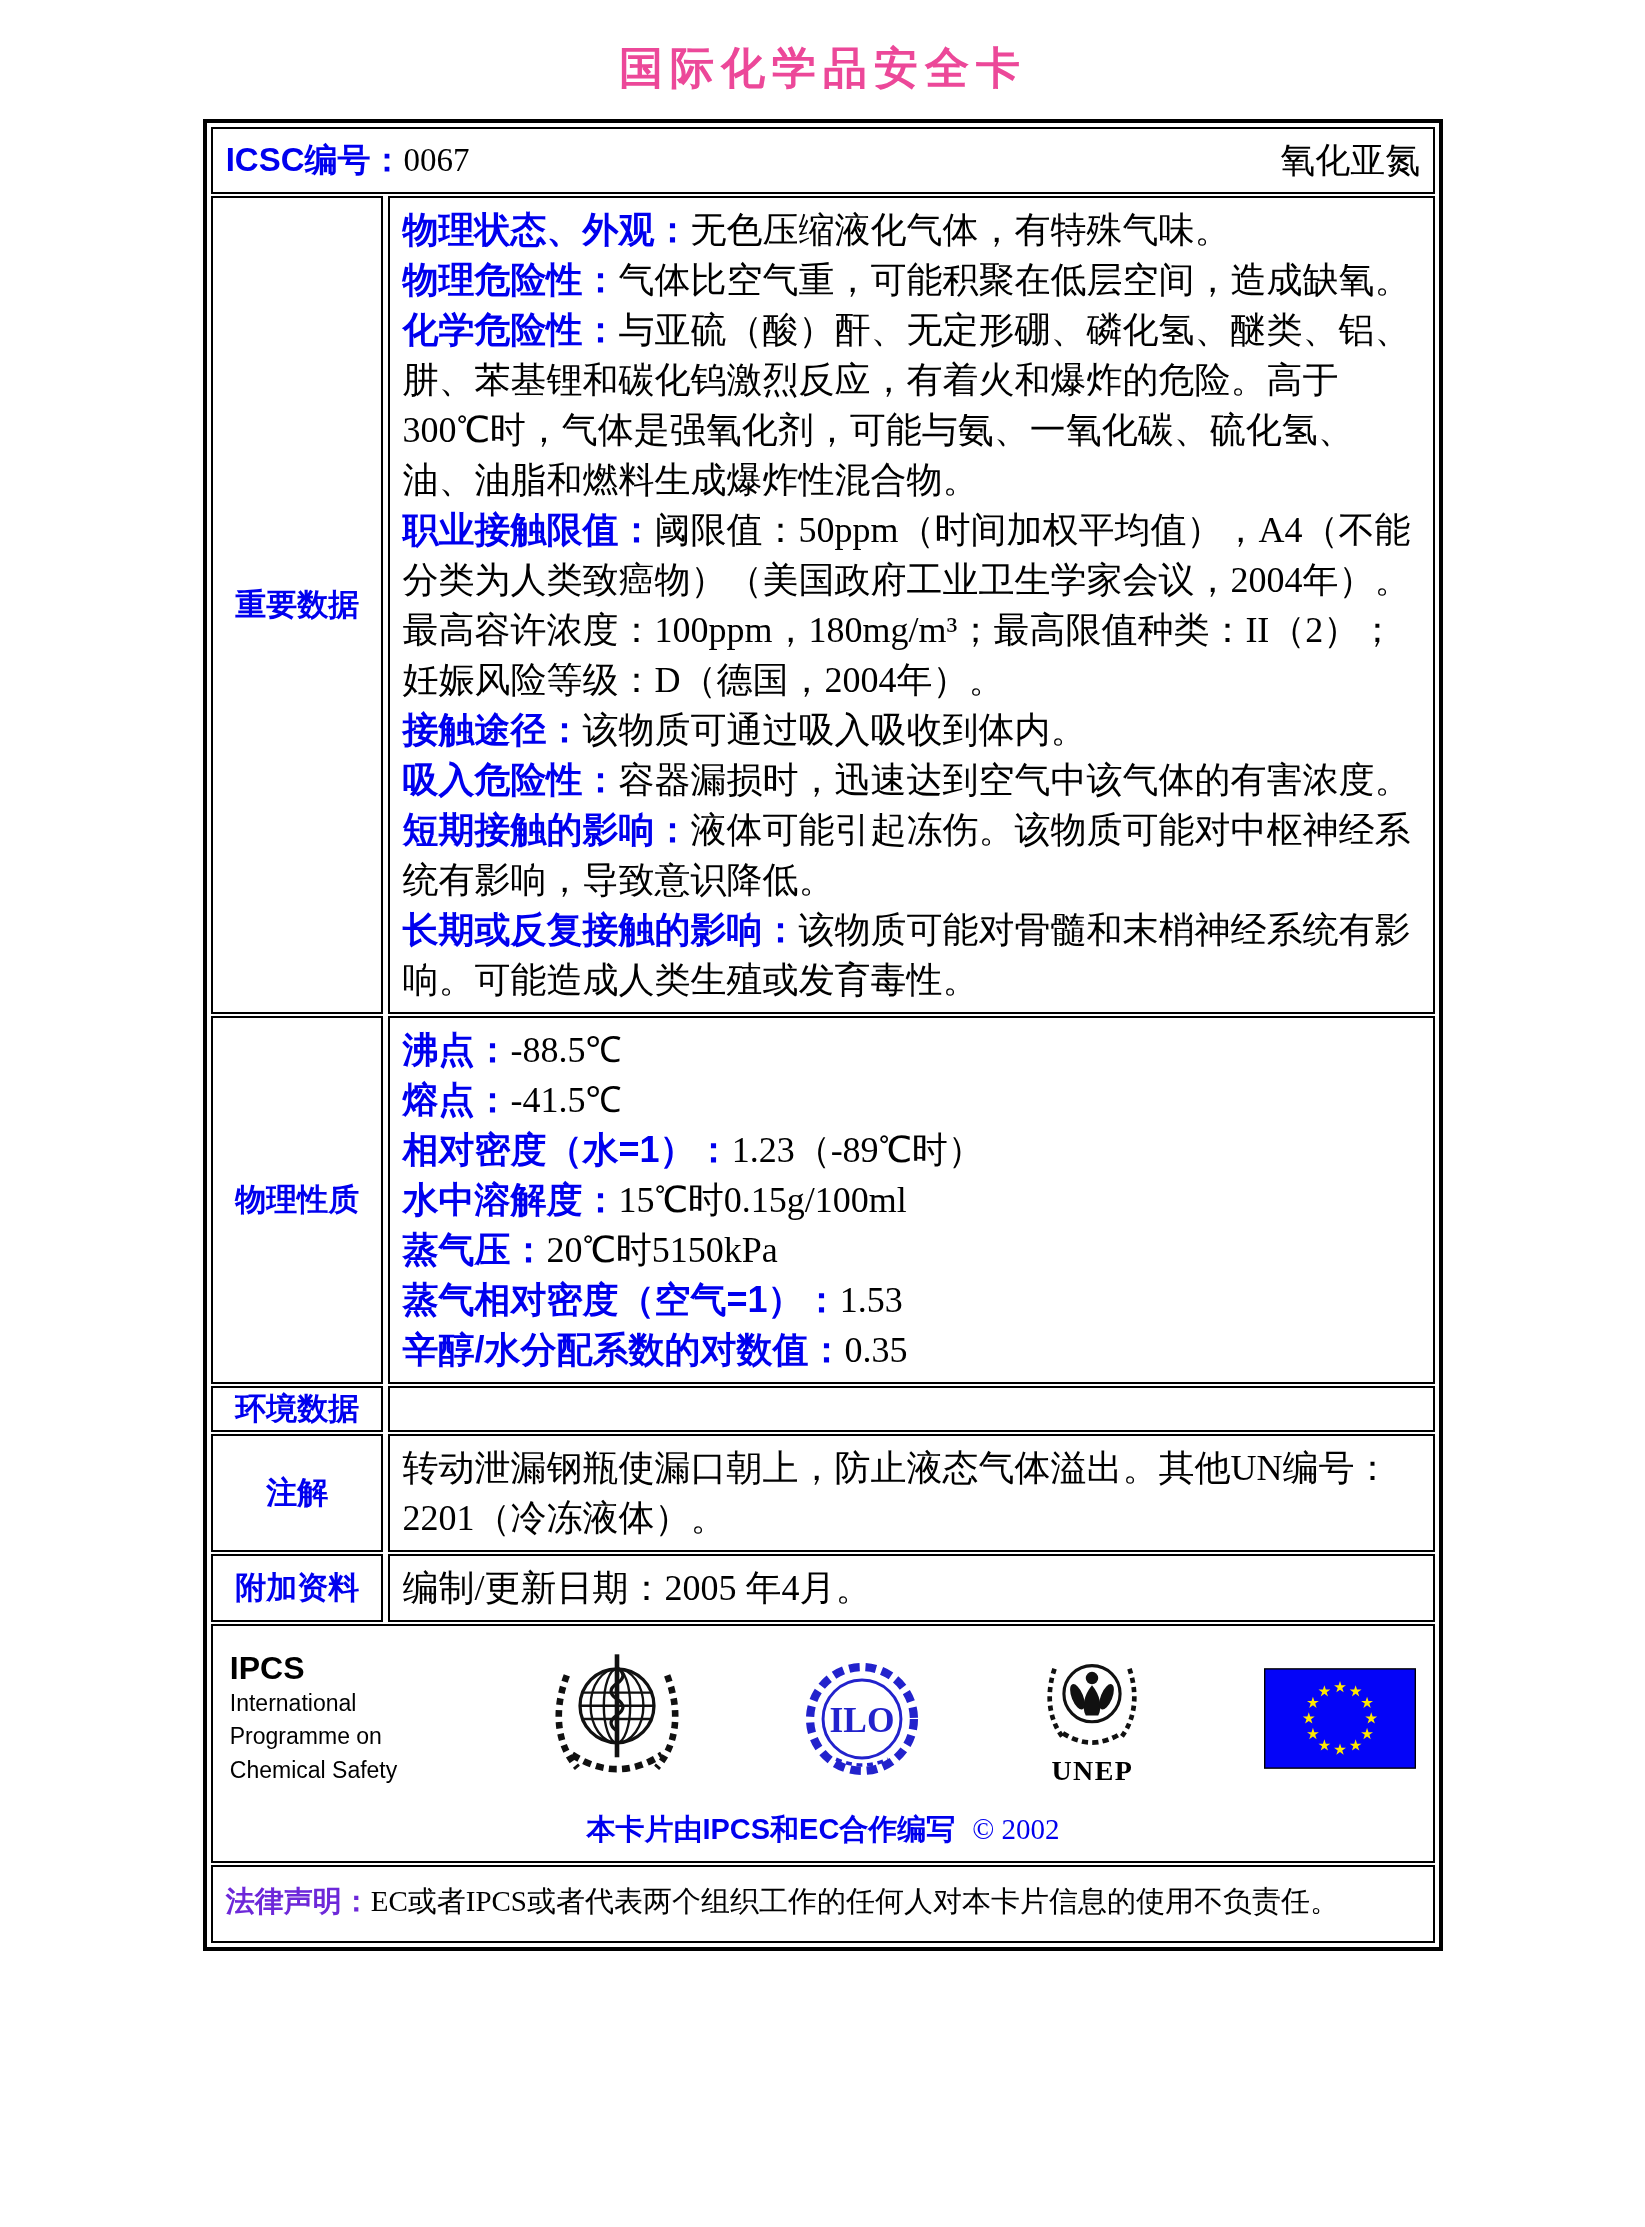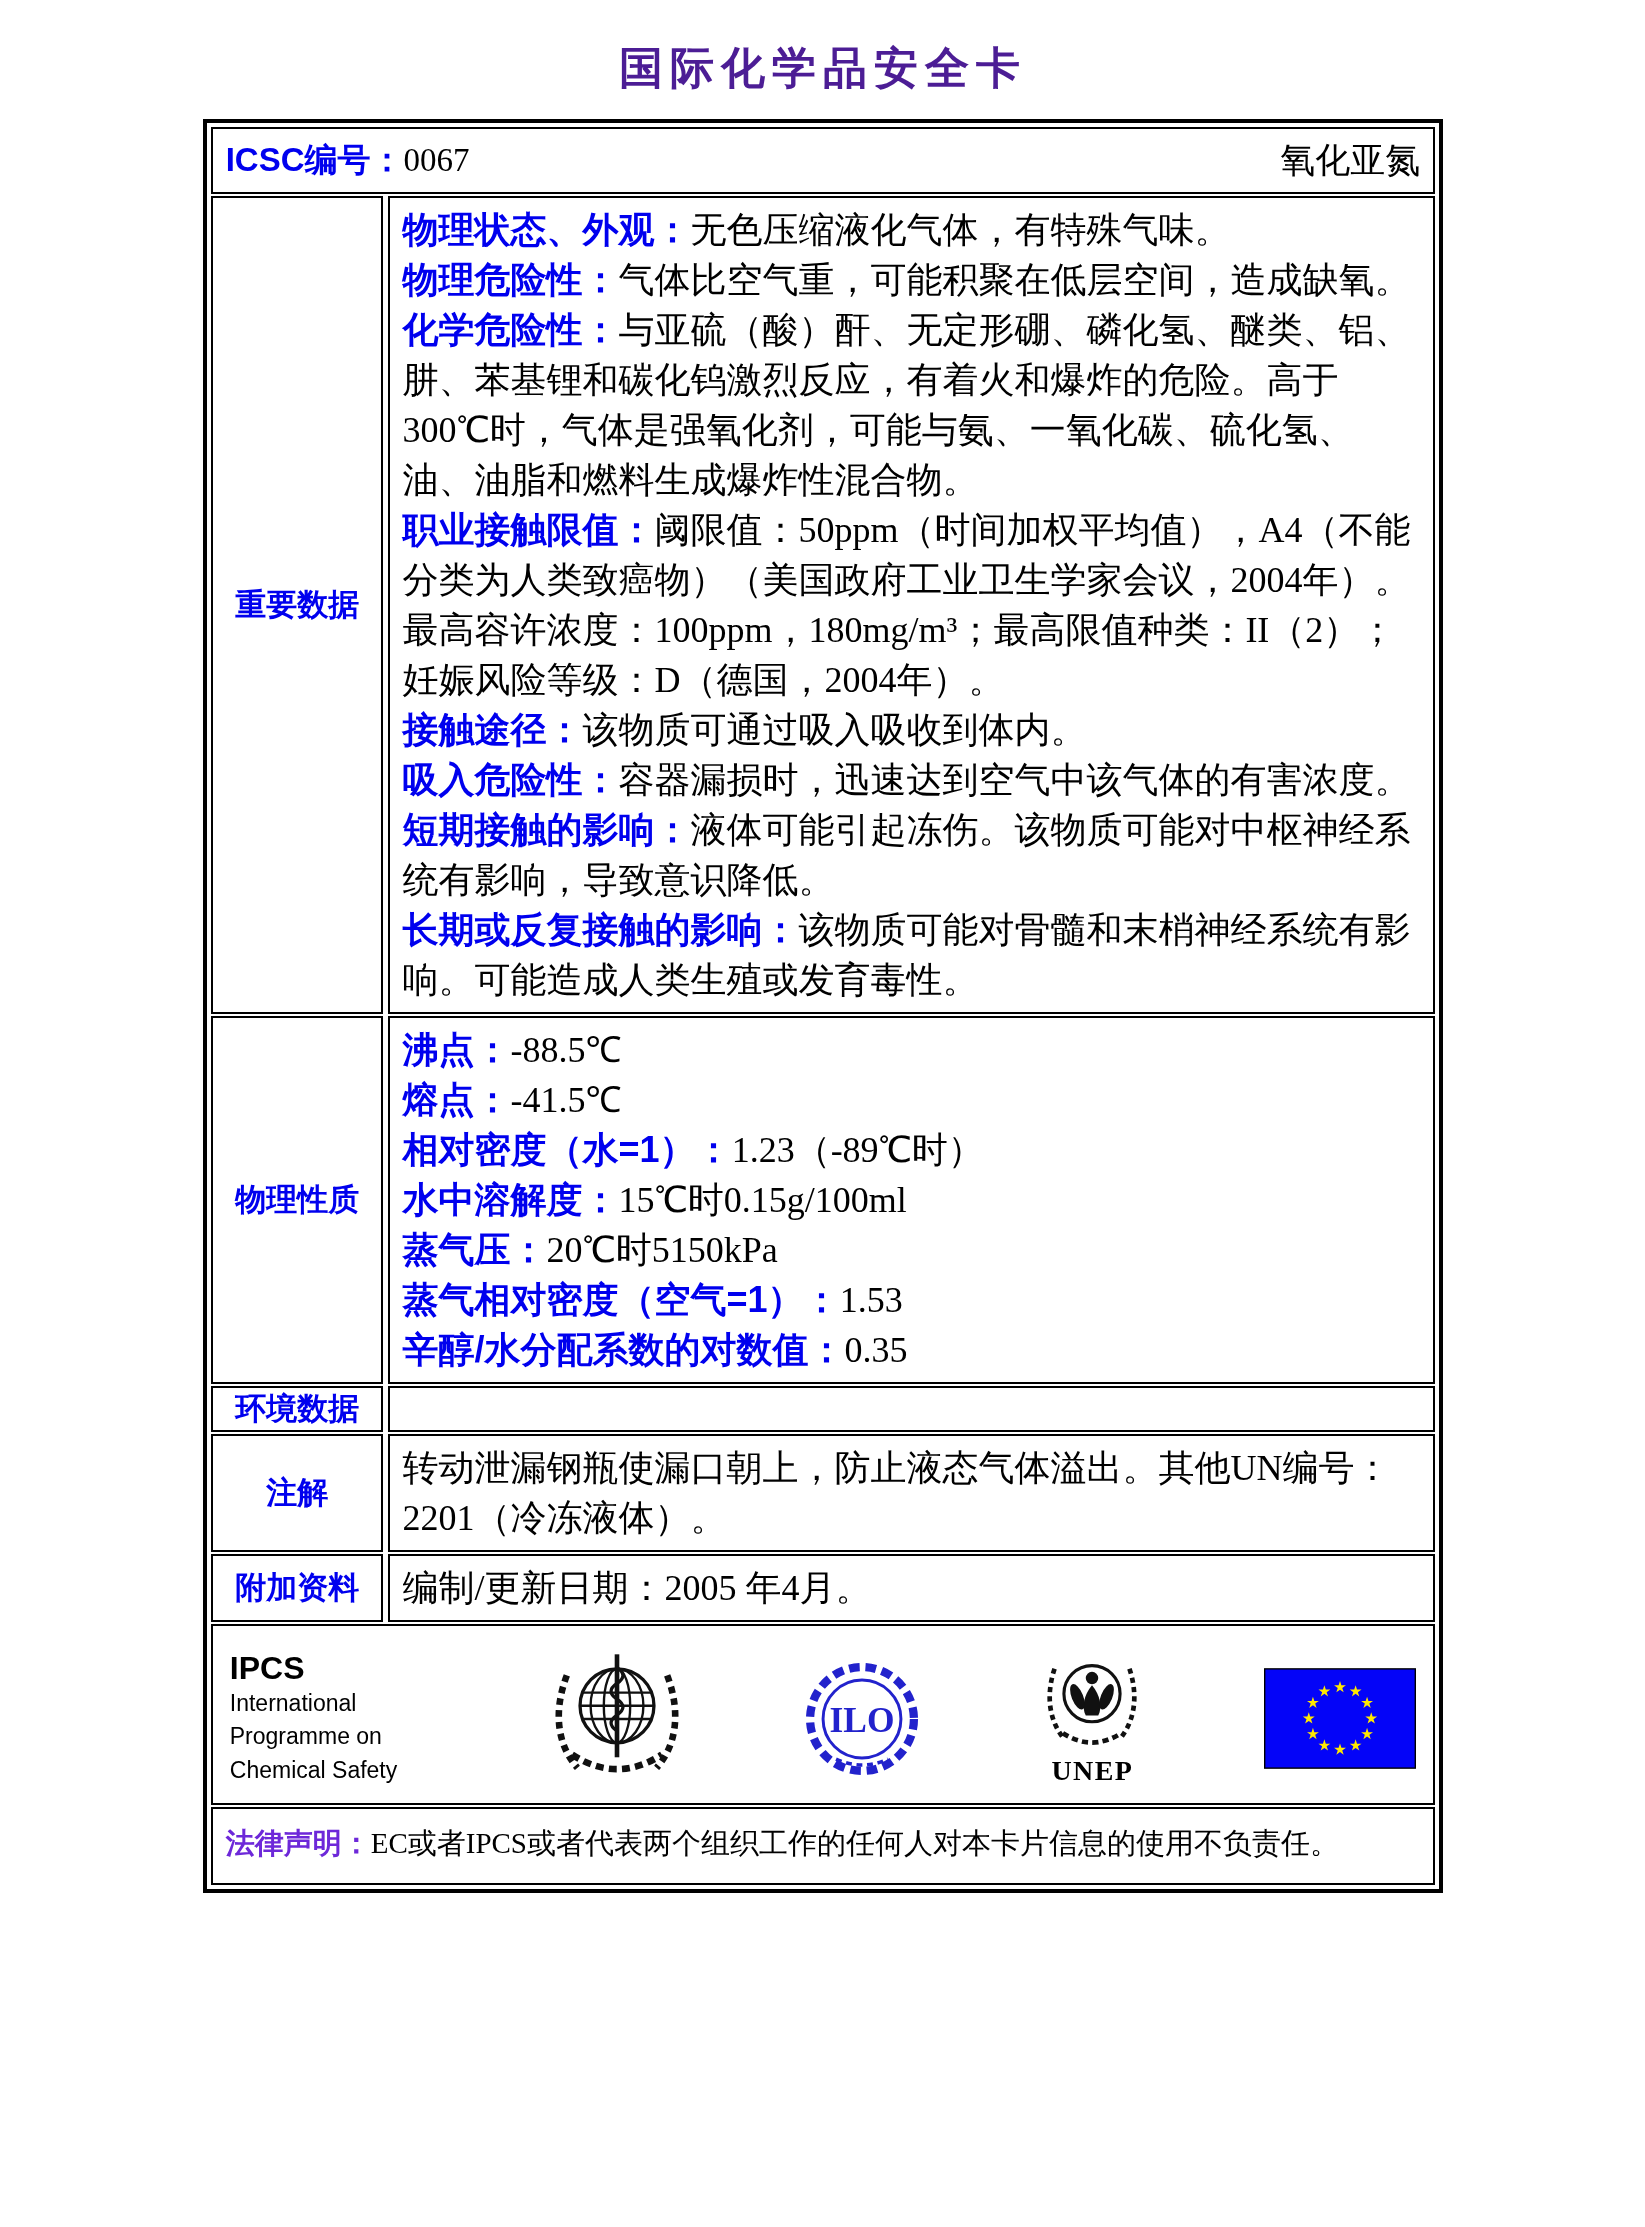--- a/index.html
+++ b/index.html
@@ -1,20 +1,20 @@
 <!DOCTYPE html>
 <html style="font-size:11px"><head>
 <meta charset="utf-8">
 <style>
   html,body{margin:0;padding:0;background:#ffffff;}
   .page{position:relative;width:1646px;height:2227px;background:#fff;overflow:hidden;
         font-family:"Liberation Serif", serif;color:#000;}
   .title{width:1248px;margin:39px auto 0 auto;text-align:center;
          font-family:"Liberation Sans", sans-serif;font-weight:bold;
-         font-size:44px;letter-spacing:7px;color:#4c1d95;}
+         font-size:44px;letter-spacing:7px;color:#ec4899;}
   .card{width:1240px;margin:21px auto 0 auto;border:4.2px solid #000;
         padding:4.2px;display:flex;flex-direction:column;gap:2px;box-sizing:border-box;}
   .row{display:flex;gap:4.9px;}
   .cell{border:2.1px solid #000;box-sizing:border-box;background:#fff;}
   .cell-full{flex:1 1 auto;}
   .label-cell{width:172px;flex:0 0 172px;display:flex;align-items:center;justify-content:center;
               font-family:"Liberation Sans", sans-serif;font-weight:bold;
               font-size:31px;color:#0000ee;text-align:center;}
   .content-cell{flex:1 1 auto;padding:7px 12.5px;font-size:36px;line-height:50px;}
   .icsc-row{display:flex;align-items:center;justify-content:space-between;
@@ -166,20 +166,24 @@
             <use href="#eustar" transform="translate(109.5,117.5)"></use>
             <use href="#eustar" transform="translate(87,111.5)"></use>
             <use href="#eustar" transform="translate(70.5,95)"></use>
             <use href="#eustar" transform="translate(64.5,72.5)"></use>
             <use href="#eustar" transform="translate(70.5,50)"></use>
             <use href="#eustar" transform="translate(87,33.5)"></use>
           </svg>
 
         </div>
 
+        <div class="caption-row">
+          <span class="caption-cn">本卡片由IPCS和EC合作编写</span>
+          <span class="caption-cc">© 2002</span>
+        </div>
       </div>
     </div>
 
     <div class="row">
       <div class="cell cell-full legal-cell">
         <span class="legal-label">法律声明：</span><span>EC或者IPCS或者代表两个组织工作的任何人对本卡片信息的使用不负责任。</span>
       </div>
     </div>
 
   </div>

